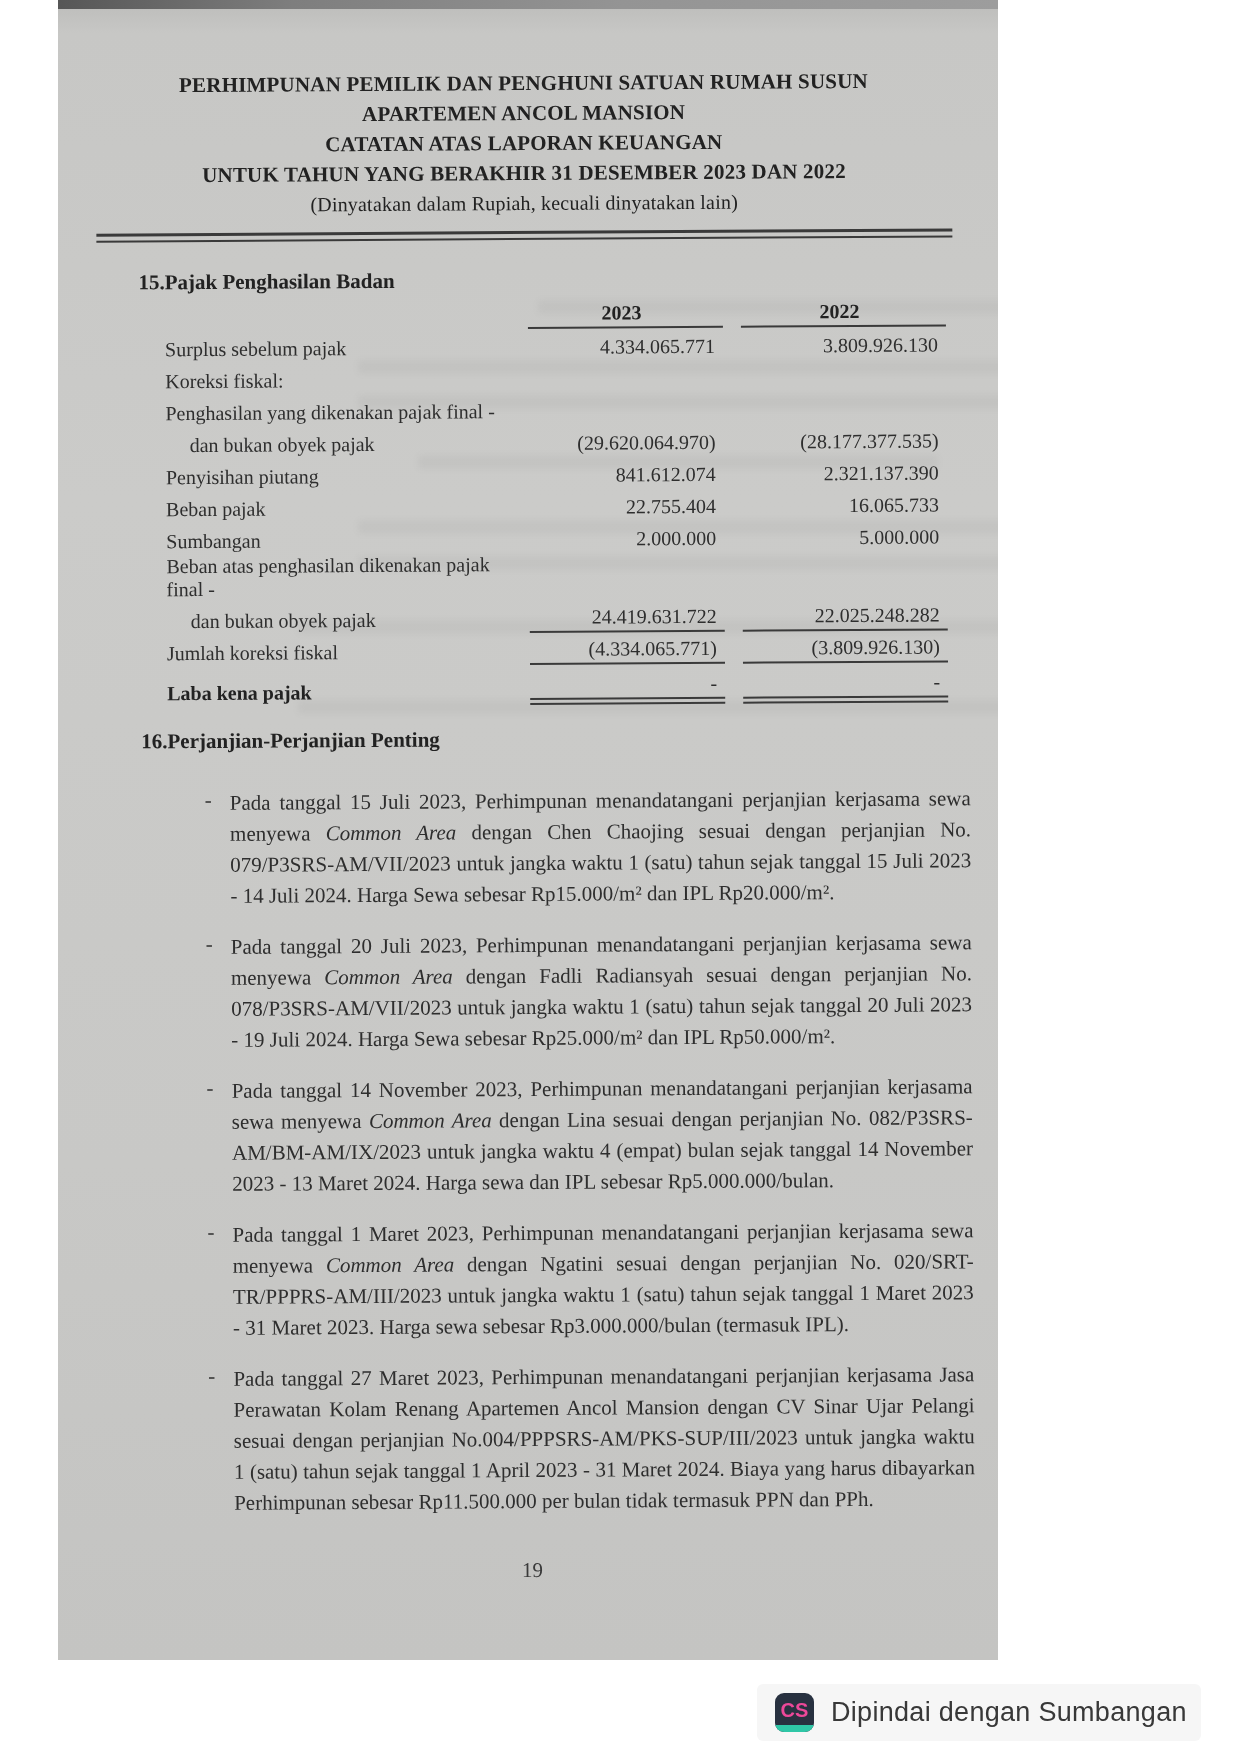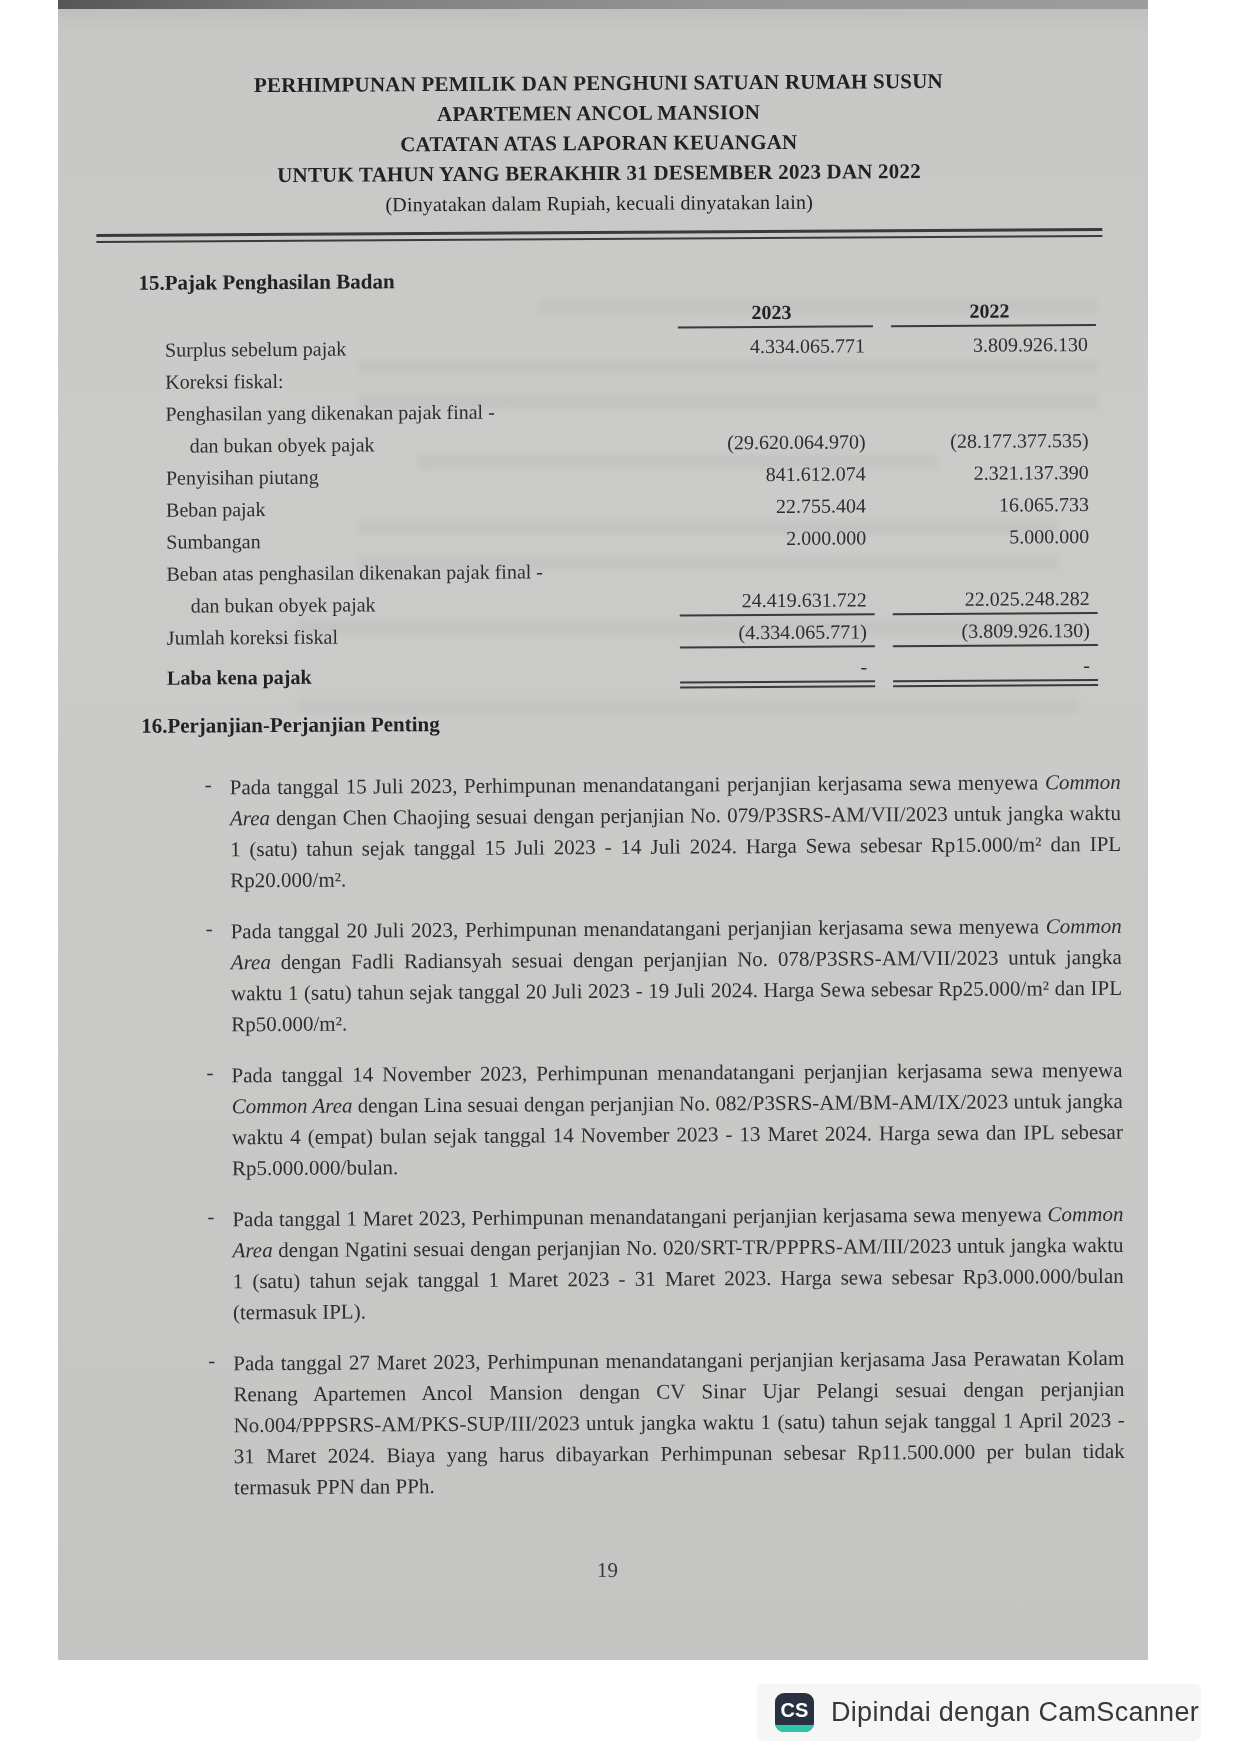--- a/index.html
+++ b/index.html
@@ -2,21 +2,21 @@
 <html><head>
 <meta charset="utf-8">
 <style>
   html,body{margin:0;padding:0;}
   body{
     width:1240px;height:1755px;position:relative;background:#ffffff;
     font-family:"Liberation Serif","DejaVu Serif",serif;color:#2e2e2e;
     overflow:hidden;
   }
   .paper{
-    position:absolute;left:58px;top:0;width:1090px;height:1660px;
+    position:absolute;left:58px;top:0;width:940px;height:1660px;
     background:linear-gradient(180deg,#bcbcba 0%,#c7c7c5 2%,#cbcbc9 30%,#c8c8c6 70%,#c4c4c2 100%);
     overflow:hidden;
   }
   .paper-top-edge{
     position:absolute;top:0;left:0;right:0;height:9px;
     background:linear-gradient(90deg,#565656,#7e7e7e 25%,#949494 60%,#9d9d9d);
   }
   .content{position:absolute;left:0;top:0;right:0;bottom:0;transform:rotate(-0.35deg);}
   
   .ghost{position:absolute;background:#6a6a6a;opacity:0.07;filter:blur(3px);border-radius:3px;}
@@ -52,21 +52,21 @@
   .pageno{position:absolute;left:0;width:100%;top:1558px;text-align:center;font-size:21px;color:#3a3a3a;}
 
   .cs-badge{
     position:absolute;left:757px;top:1684px;width:444px;height:57px;
     background:#f6f6f6;border-radius:6px;display:flex;align-items:center;
     padding-left:18px;box-sizing:border-box;
     font-family:"Liberation Sans","DejaVu Sans",sans-serif;
   }
   .cs-icon{
     width:39px;height:39px;border-radius:9px;background:#283140;position:relative;
-    color:#ffffff;font-weight:bold;font-size:20px;display:flex;align-items:center;
+    color:#ec4899;font-weight:bold;font-size:20px;display:flex;align-items:center;
     justify-content:center;overflow:hidden;flex:none;padding-bottom:4px;box-sizing:border-box;
   }
   .cs-icon::after{content:"";position:absolute;left:0;right:0;bottom:0;height:7px;background:#2fc7a7;}
   .cs-text{font-size:27px;color:#383838;margin-left:17px;letter-spacing:0.3px;}
 </style>
 </head>
 <body>
 
 <div class="paper">
   <div class="paper-top-edge"></div>
@@ -186,14 +186,14 @@
         <div class="btext"><span>Pada tanggal 27 Maret 2023, Perhimpunan menandatangani perjanjian kerjasama Jasa Perawatan Kolam Renang Apartemen Ancol Mansion dengan CV Sinar Ujar Pelangi sesuai dengan perjanjian No.004/PPPSRS-AM/PKS-SUP/III/2023 untuk jangka waktu 1 (satu) tahun sejak tanggal 1 April 2023 - 31 Maret 2024. Biaya yang harus dibayarkan Perhimpunan sebesar Rp11.500.000 per bulan tidak termasuk PPN dan PPh.</span></div>
       </div>
     </div>
 
     <div class="pageno">19</div>
   </div>
 </div>
 
 <div class="cs-badge">
   <div class="cs-icon">CS</div>
-  <div class="cs-text">Dipindai dengan CamScanner</div>
+  <div class="cs-text">Dipindai dengan Sumbangan</div>
 </div>
 
 </body></html>

